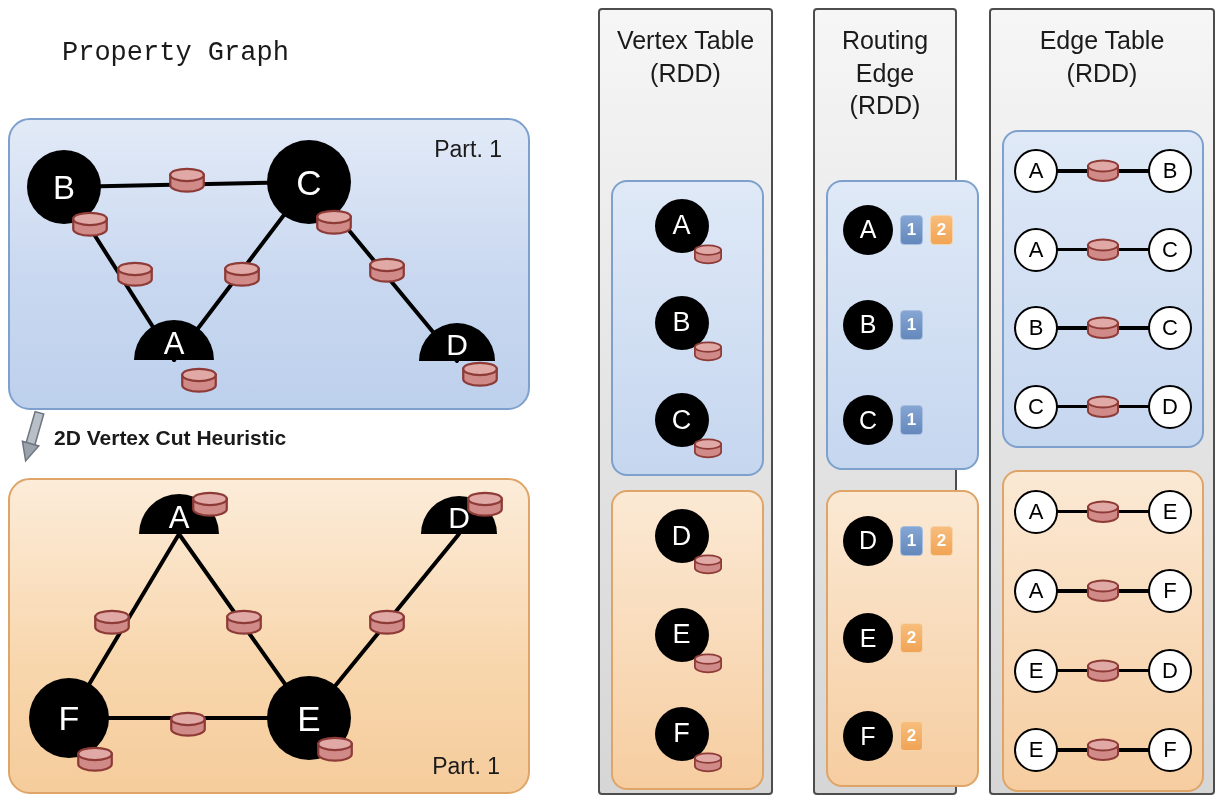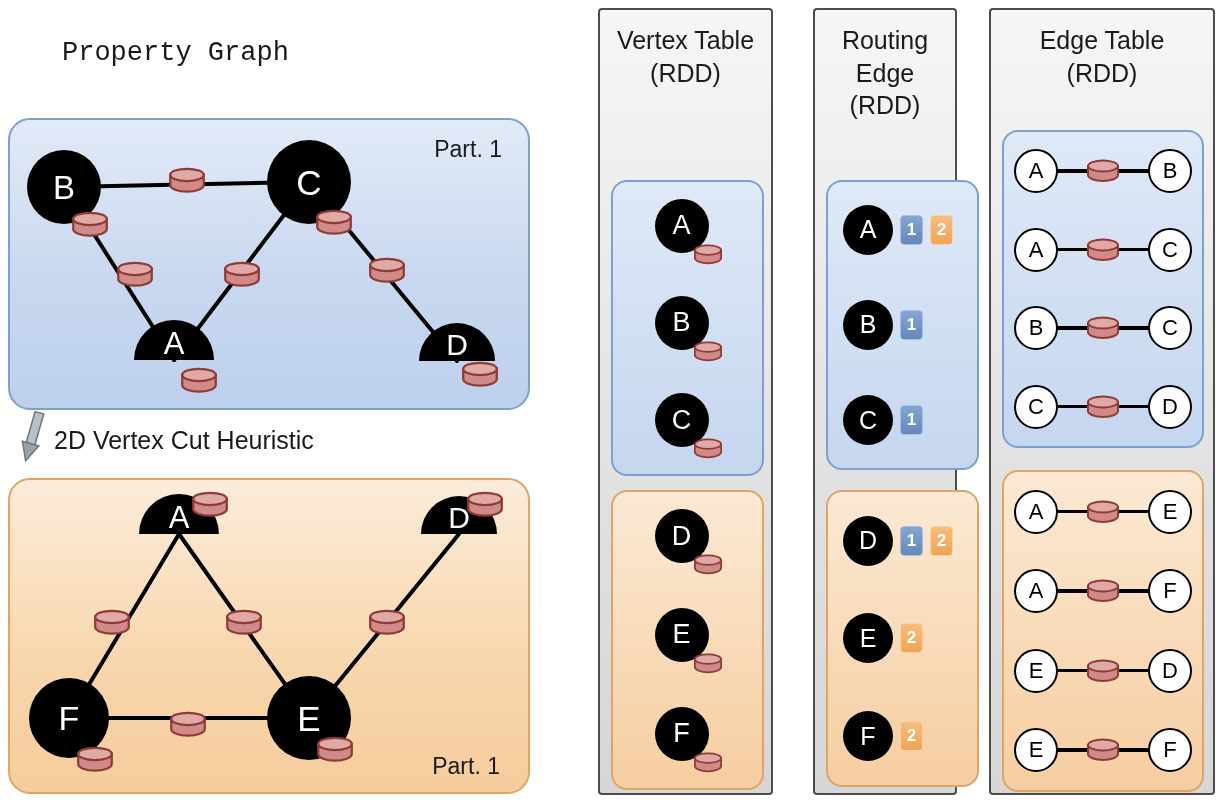--- a/index.html
+++ b/index.html
@@ -29,21 +29,21 @@
     display:flex; align-items:center; justify-content:center; }
   .vertex.circle { border-radius:50%; }
   .vertex.dome { border-radius:50% 50% 0 0 / 100% 100% 0 0;
     align-items:flex-end; padding-bottom:1px; box-sizing:border-box; }
   .vertex span { line-height:1; }
 
   .cylsvg { position:absolute; }
   .cyl-graph { width:38px; height:27px; }
 
   .cut-arrow { position:absolute; left:12px; top:406px; }
-  .cut-label { position:absolute; left:54px; top:426px; font-size:25px; }
+  .cut-label { position:absolute; left:54px; top:426px; font-size:21px;font-weight:bold; }
 
   
   .col { position:absolute; top:8px; height:787px; box-sizing:border-box;
     background:linear-gradient(180deg,#f6f6f6 0%, #e4e4e4 50%, #d6d6d6 100%);
     border:2px solid #4d4d4d; border-radius:4px;margin-left:33px; }
   .col-vertex  { left:565px; width:175px; }
   .col-routing { left:780px; width:144px;padding-left:40px; }
   .col-edge    { left:956px; width:226px; }
 
   .col-title { position:absolute; top:14px; left:0; width:100%;

